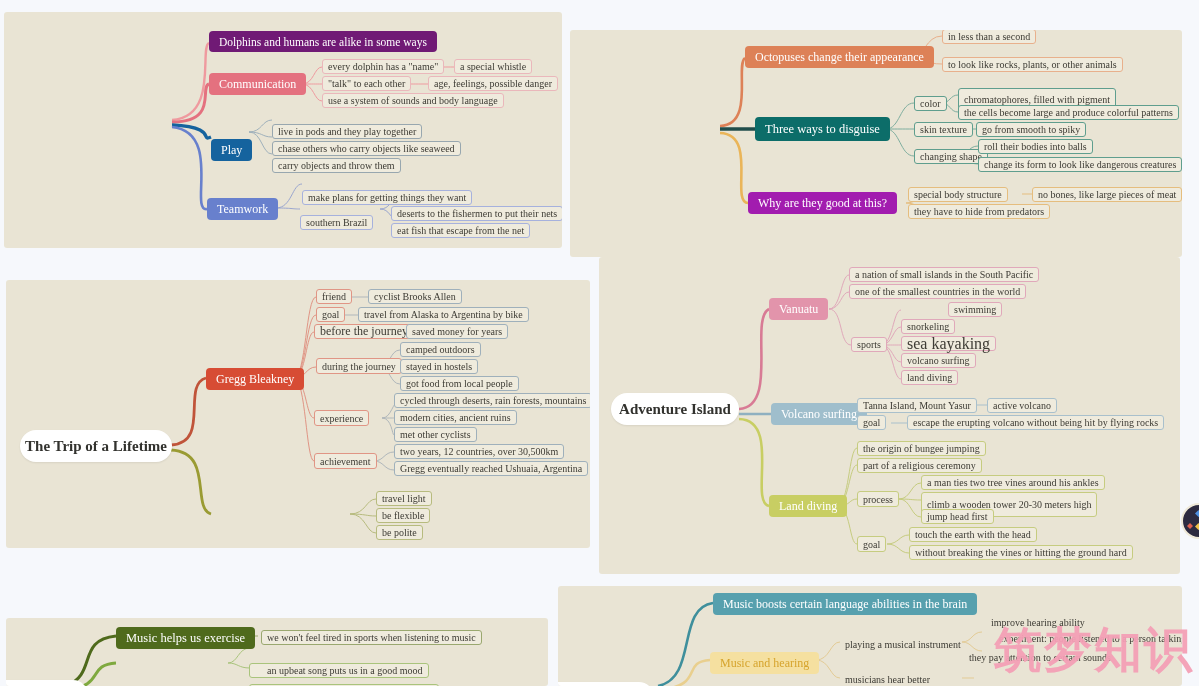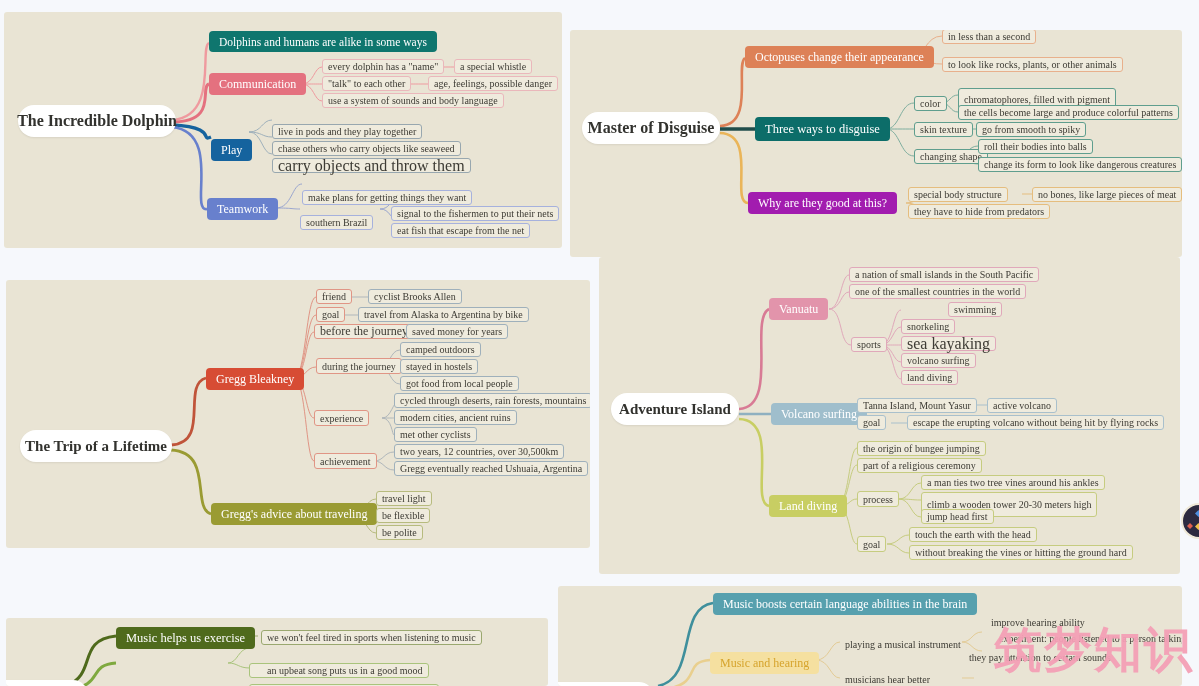--- a/index.html
+++ b/index.html
@@ -63,40 +63,39 @@
     <path d="M245 120 C 258 120,258 108,268 108" stroke="#9fb0bb" stroke-width="1" fill="none"></path>
     <path d="M245 120 C 258 120,258 125,268 125" stroke="#9fb0bb" stroke-width="1" fill="none"></path>
     <path d="M245 120 C 258 120,258 142,268 142" stroke="#9fb0bb" stroke-width="1" fill="none"></path>
 
     <path d="M272 196 C 288 196,288 172,298 172" stroke="#9aa6cf" stroke-width="1" fill="none"></path>
     <path d="M272 196 C 288 196,288 197,296 197" stroke="#9aa6cf" stroke-width="1" fill="none"></path>
     <path d="M376 197 C 386 197,386 188,392 188" stroke="#9aa6cf" stroke-width="1" fill="none"></path>
     <path d="M376 197 C 386 197,386 207,392 207" stroke="#9aa6cf" stroke-width="1" fill="none"></path>
   </svg>
 
-  <div class="node root" style="left:14px;top:93px;width:158px;height:32px;font-size:16px;">The Incredible Dolphin</div>
-
-  <div class="node main" style="left:205px;top:19px;height:21px;font-size:11.5px;background:#0f766e;">Dolphins and humans are alike in some ways</div>
+
+  <div class="node main" style="left:205px;top:19px;height:21px;font-size:11.5px;background:#701a75;">Dolphins and humans are alike in some ways</div>
 
   <div class="node main" style="left:205px;top:61px;height:22px;font-size:12px;background:#e4717f;">Communication</div>
   <div class="node leaf" style="left:318px;top:47px;height:15px;font-size:10px;border-color:#eab7bb;">every dolphin has a "name"</div>
   <div class="node leaf" style="left:450px;top:47px;height:15px;font-size:10px;border-color:#eab7bb;">a special whistle</div>
   <div class="node leaf" style="left:318px;top:64px;height:15px;font-size:10px;border-color:#eab7bb;">"talk" to each other</div>
   <div class="node leaf" style="left:424px;top:64px;height:15px;font-size:10px;border-color:#eab7bb;">age, feelings, possible danger</div>
   <div class="node leaf" style="left:318px;top:81px;height:15px;font-size:10px;border-color:#eab7bb;">use a system of sounds and body language</div>
 
   <div class="node main" style="left:207px;top:127px;height:22px;font-size:12px;background:#15639e;">Play</div>
   <div class="node leaf" style="left:268px;top:112px;height:15px;font-size:10px;border-color:#98a7af;">live in pods and they play together</div>
   <div class="node leaf" style="left:268px;top:129px;height:15px;font-size:10px;border-color:#98a7af;">chase others who carry objects like seaweed</div>
-  <div class="node leaf" style="left:268px;top:146px;height:15px;font-size:16px;border-color:#98a7af;">carry objects and throw them</div>
+  <div class="node leaf" style="left:268px;top:146px;height:15px;font-size:10px;border-color:#98a7af;">carry objects and throw them</div>
 
   <div class="node main" style="left:203px;top:186px;height:22px;font-size:12px;background:#6880cd;">Teamwork</div>
   <div class="node leaf" style="left:298px;top:178px;height:15px;font-size:10px;border-color:#a6b1dd;">make plans for getting things they want</div>
   <div class="node leaf" style="left:296px;top:203px;height:15px;font-size:10px;border-color:#a6b1dd;">southern Brazil</div>
-  <div class="node leaf" style="left:387px;top:194px;height:15px;font-size:10px;border-color:#a6b1dd;">signal to the fishermen to put their nets</div>
+  <div class="node leaf" style="left:387px;top:194px;height:15px;font-size:10px;border-color:#a6b1dd;">deserts to the fishermen to put their nets</div>
   <div class="node leaf" style="left:387px;top:211px;height:15px;font-size:10px;border-color:#a6b1dd;">eat fish that escape from the net</div>
 </div>
 
 <div class="card" style="left:570px;top:30px;width:612px;height:227px;">
   <svg class="svgwrap" viewBox="0 0 612 227">
     <path d="M150 96 C 185 95,165 35,175 28" stroke="#dd8157" stroke-width="2.6" fill="none"></path>
     <path d="M150 99 L 185 99" stroke="#1f4d4b" stroke-width="3.4" fill="none"></path>
     <path d="M150 103 C 188 104,160 172,178 173" stroke="#eab559" stroke-width="2.6" fill="none"></path>
     <path d="M340 28 C 355 28,355 6,372 6" stroke="#e8b08c" stroke-width="1" fill="none"></path>
     <path d="M340 28 C 355 28,355 34,372 34" stroke="#e8b08c" stroke-width="1" fill="none"></path>
@@ -106,21 +105,20 @@
     <path d="M372 73 C 380 73,380 65,388 65" stroke="#7fae9f" stroke-width="1" fill="none"></path>
     <path d="M372 73 C 380 73,380 82,388 82" stroke="#7fae9f" stroke-width="1" fill="none"></path>
     <path d="M394 99 L 406 99" stroke="#7fae9f" stroke-width="1" fill="none"></path>
     <path d="M388 126 C 398 126,398 116,408 116" stroke="#7fae9f" stroke-width="1" fill="none"></path>
     <path d="M388 126 C 398 126,398 134,408 134" stroke="#7fae9f" stroke-width="1" fill="none"></path>
     <path d="M336 173 C 348 173,348 164,358 164" stroke="#e5bd7e" stroke-width="1" fill="none"></path>
     <path d="M336 173 C 348 173,348 180,358 180" stroke="#e5bd7e" stroke-width="1" fill="none"></path>
     <path d="M452 164 L 462 164" stroke="#e5bd7e" stroke-width="1" fill="none"></path>
   </svg>
 
-  <div class="node root" style="left:12px;top:82px;width:138px;height:32px;font-size:16px;">Master of Disguise</div>
 
   <div class="node main" style="left:175px;top:16px;height:22px;font-size:12px;background:#dd8157;">Octopuses change their appearance</div>
   <div class="node leaf" style="left:372px;top:-1px;height:15px;font-size:10px;border-color:#e8b08c;">in less than a second</div>
   <div class="node leaf" style="left:372px;top:27px;height:15px;font-size:10px;border-color:#e8b08c;">to look like rocks, plants, or other animals</div>
 
   <div class="node main" style="left:185px;top:87px;height:24px;font-size:12.5px;background:#0c6d69;">Three ways to disguise</div>
   <div class="node leaf" style="left:344px;top:66px;height:15px;font-size:10px;border-color:#5f9e8e;">color</div>
   <div class="node leaf" style="left:388px;top:58px;height:23px;font-size:10px;border-color:#5f9e8e;">chromatophores, filled with pigment</div>
   <div class="node leaf" style="left:388px;top:75px;height:15px;font-size:10px;border-color:#5f9e8e;">the cells become large and produce colorful patterns</div>
   <div class="node leaf" style="left:344px;top:92px;height:15px;font-size:10px;border-color:#5f9e8e;">skin texture</div>
@@ -178,21 +176,20 @@
   <div class="node leaf" style="left:394px;top:79px;height:15px;font-size:10px;border-color:#9fb0bb;">stayed in hostels</div>
   <div class="node leaf" style="left:394px;top:96px;height:15px;font-size:10px;border-color:#9fb0bb;">got food from local people</div>
   <div class="node leaf" style="left:308px;top:130px;height:16px;font-size:10px;border-color:#e09585;">experience</div>
   <div class="node leaf" style="left:388px;top:113px;height:15px;font-size:10px;border-color:#9fb0bb;">cycled through deserts, rain forests, mountains</div>
   <div class="node leaf" style="left:388px;top:130px;height:15px;font-size:10px;border-color:#9fb0bb;">modern cities, ancient ruins</div>
   <div class="node leaf" style="left:388px;top:147px;height:15px;font-size:10px;border-color:#9fb0bb;">met other cyclists</div>
   <div class="node leaf" style="left:308px;top:173px;height:16px;font-size:10px;border-color:#e09585;">achievement</div>
   <div class="node leaf" style="left:388px;top:164px;height:15px;font-size:10px;border-color:#9fb0bb;">two years, 12 countries, over 30,500km</div>
   <div class="node leaf" style="left:388px;top:181px;height:15px;font-size:10px;border-color:#9fb0bb;">Gregg eventually reached Ushuaia, Argentina</div>
 
-  <div class="node main" style="left:205px;top:223px;height:22px;font-size:12px;background:#9a9b33;">Gregg's advice about traveling</div>
   <div class="node leaf" style="left:370px;top:211px;height:15px;font-size:10px;border-color:#b7bb7e;">travel light</div>
   <div class="node leaf" style="left:370px;top:228px;height:15px;font-size:10px;border-color:#b7bb7e;">be flexible</div>
   <div class="node leaf" style="left:370px;top:245px;height:15px;font-size:10px;border-color:#b7bb7e;">be polite</div>
 </div>
 
 <div class="card" style="left:599px;top:257px;width:581px;height:317px;">
   <svg class="svgwrap" viewBox="0 0 581 317">
     <path d="M140 152 C 180 150,150 62,170 52" stroke="#d87b95" stroke-width="2.6" fill="none"></path>
     <path d="M140 157 L 172 157" stroke="#8fb0c0" stroke-width="2.6" fill="none"></path>
     <path d="M140 162 C 182 163,150 245,170 249" stroke="#c8ce63" stroke-width="2.6" fill="none"></path>

